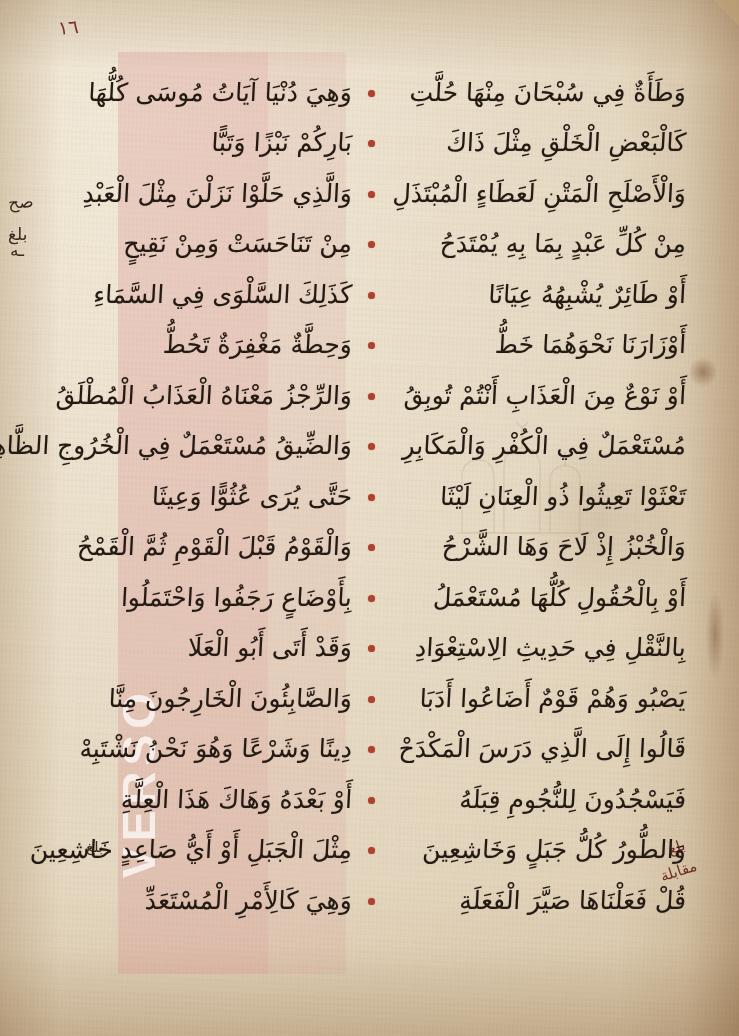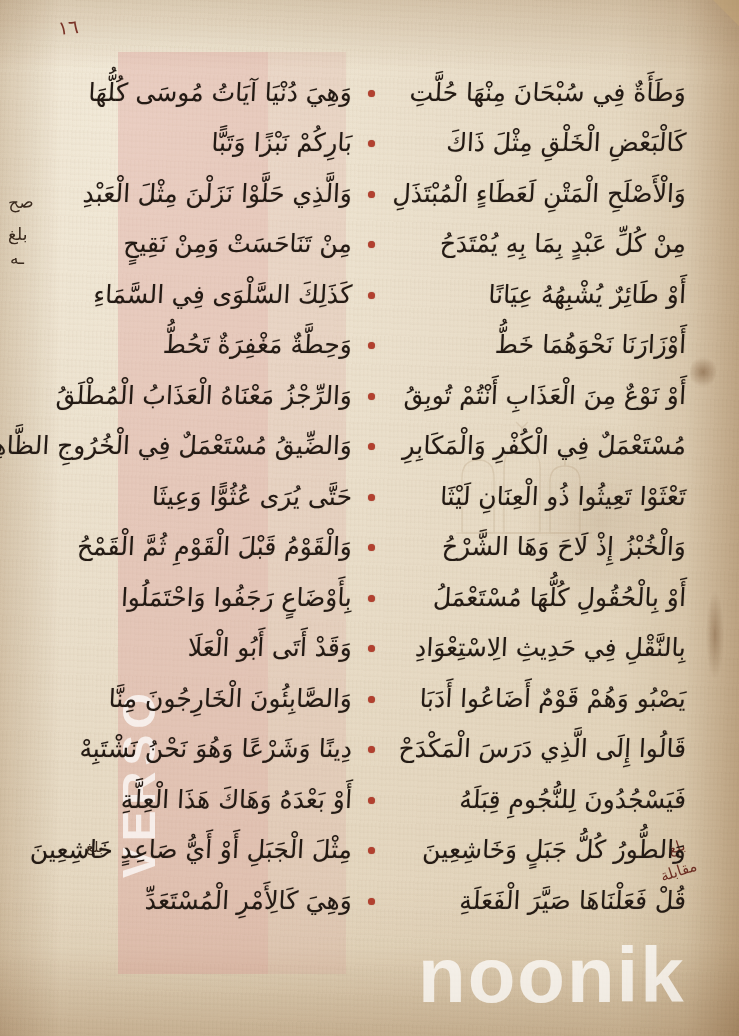--- a/index.html
+++ b/index.html
@@ -175,21 +175,21 @@
     transform: rotate(-6deg);
   }
   .margin-mark {
     position: absolute;
     font-size: 17px;
     color: #3a2a1e;
     font-family: "DejaVu Sans", sans-serif;
   }
   .mm-1 { left: 8px; top: 192px; transform: rotate(-4deg); }
   .mm-2 { left: 8px; top: 224px; }
-  .mm-3 { left: 10px; top: 248px; }
+  .mm-3 { left: 10px; top: 240px; }
   .mm-4 { left: 668px; top: 838px; transform: rotate(-18deg); font-size: 15px; color:#6d2f24; }
   .mm-5 { left: 660px; top: 862px; transform: rotate(-18deg); font-size: 15px; color:#6d2f24; }
   .mm-6 { left: 86px; top: 838px; font-size: 15px; }
   .corner-fold {
     position: absolute;
     right: 0; top: 0;
     width: 0; height: 0;
     border-top: 26px solid rgba(195,165,120,0.55);
     border-left: 26px solid transparent;
   }
@@ -218,21 +218,20 @@
       <path d="M26 52 L26 34 M113 58 L113 44"></path>
       <path d="M4 125 L140 125"></path>
     </g>
   </svg>
 
   <div class="corner-fold"></div>
 
   <div class="wm-band"></div>
   <div class="wm-band2"></div>
   <div class="wm-vertical-text">VERSO</div>
-  <div class="wm-bottom-text">noonik</div>
 
   <div class="folio-num">١٦</div>
 
   <div class="margin-mark mm-1">صح</div>
   <div class="margin-mark mm-2">بلغ</div>
   <div class="margin-mark mm-3">ـه</div>
   <div class="margin-mark mm-4">بلغ</div>
   <div class="margin-mark mm-5">مقابلة</div>
   <div class="margin-mark mm-6">بلغ</div>
 

